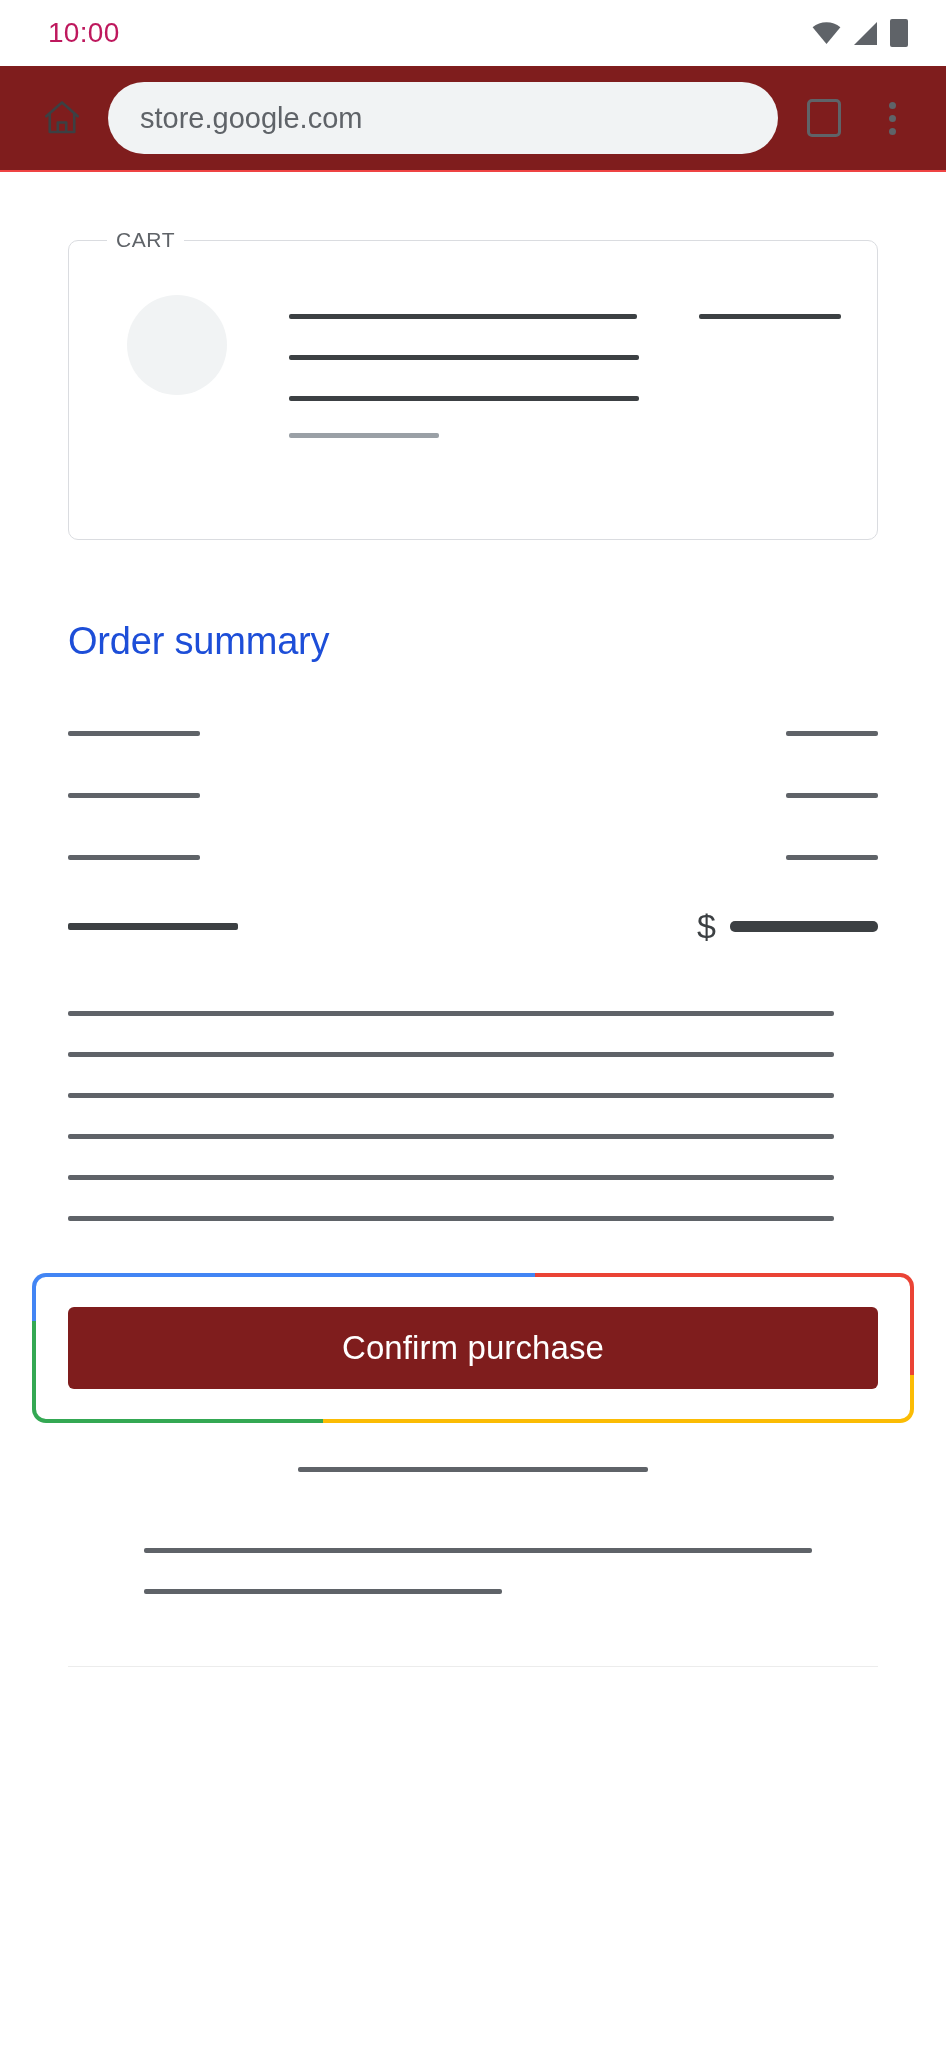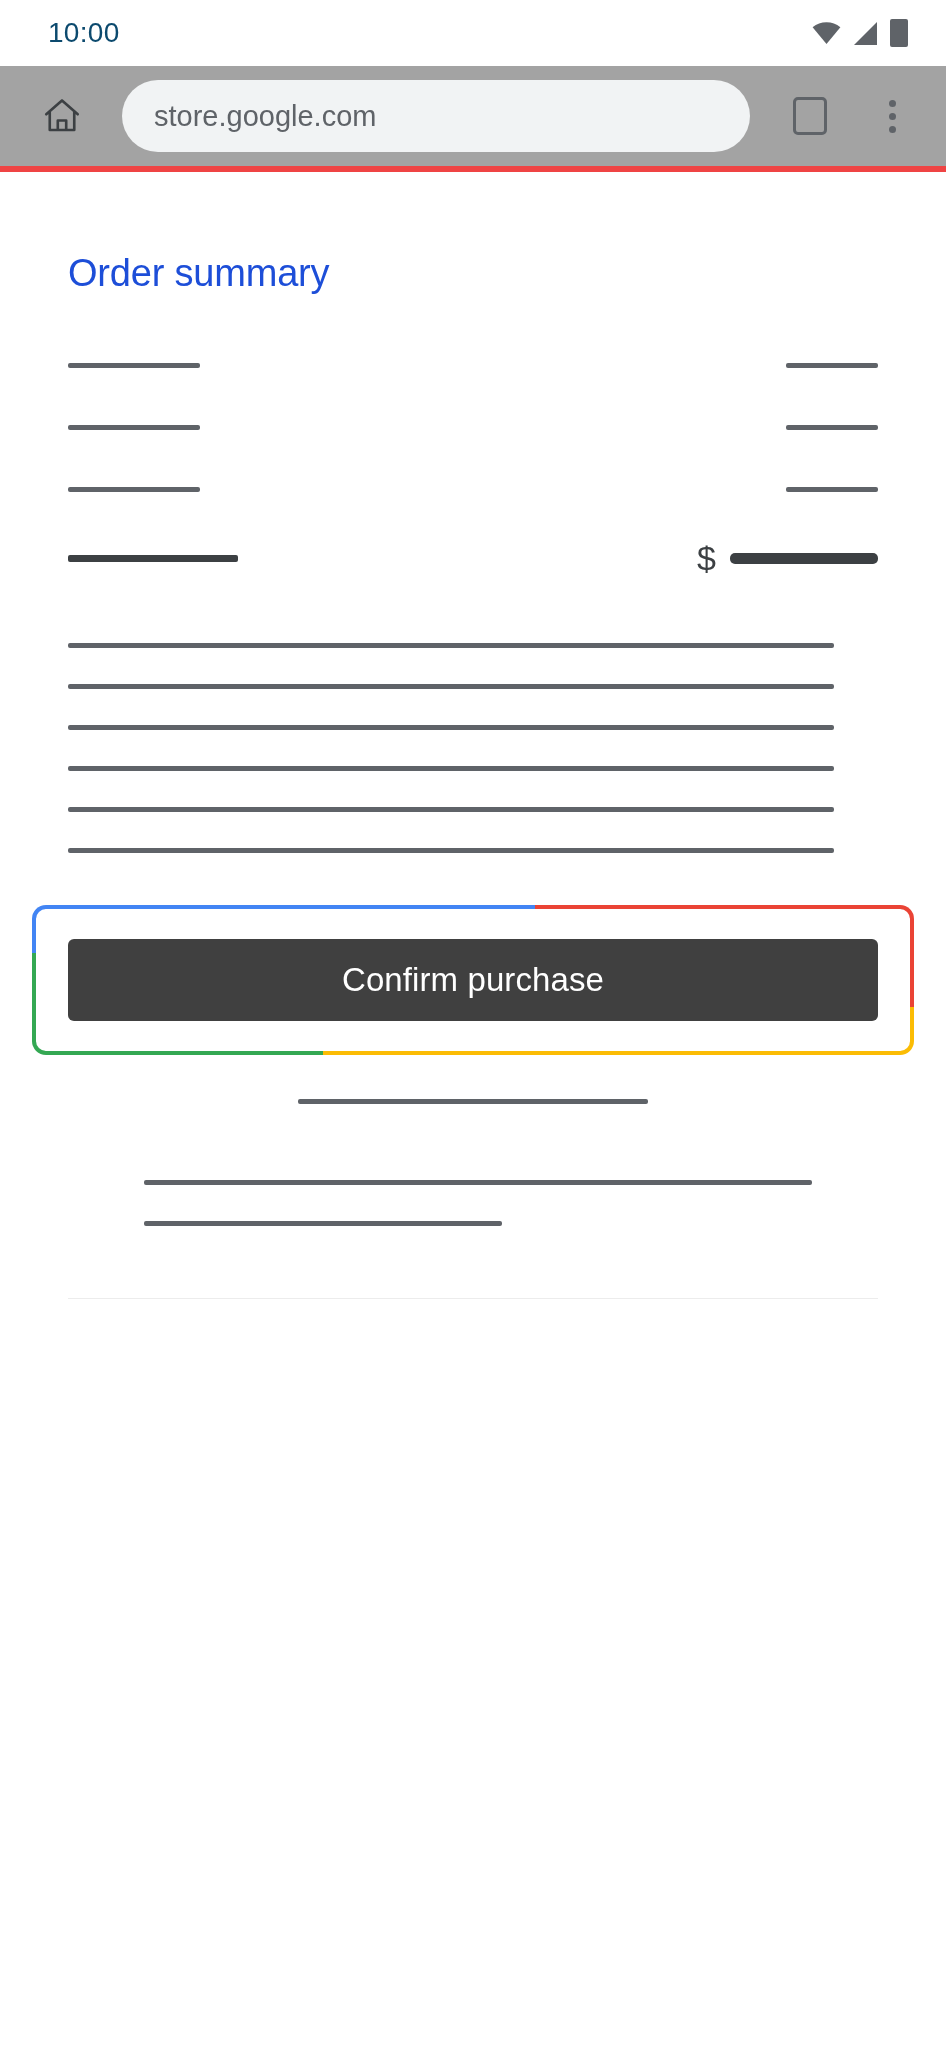--- a/index.html
+++ b/index.html
@@ -10,32 +10,32 @@
     -webkit-font-smoothing:antialiased;
   }
   .phone { position:relative; width:946px; height:2048px; background:#fff; overflow:hidden; }
 
   
   .statusbar {
     height:66px; background:#fff;
     display:flex; align-items:center; justify-content:space-between;
     padding:0 38px 0 48px;
   }
-  .clock { font-size:28px; color:#0c4a6e; letter-spacing:.3px; }
+  .clock { font-size:28px; color:#be185d; letter-spacing:.3px; }
   .sysicons { display:flex; align-items:center; gap:11px; }
   .ico-wifi { width:29px; height:22px; }
   .ico-sig  { width:27px; height:23px; }
   .ico-bat  { width:18px; height:28px; background:#5f6368; border-radius:2px; }
 
   
   .chrome {
-    height:106px; background:#a3a3a3;
+    height:106px; background:#7f1d1d;
     display:flex; align-items:center;
-    padding:0 26px 0 34px; gap:24px;
-    border-bottom:6px solid #ef4444;
+    padding:0 26px 0 34px; gap:10px;
+    border-bottom:2px solid #ef4444;
   }
   .home-btn { width:56px; height:56px; display:flex; align-items:center; justify-content:center; }
   .omnibox {
     flex:1; height:72px; background:#f1f3f4; border-radius:36px;
     display:flex; align-items:center; padding:0 32px;
     margin-left:8px; margin-right:6px;
   }
   .omnibox-url { font-size:29px; color:#5f6368; }
   .tab-btn { width:60px; height:60px; display:flex; align-items:center; justify-content:center; }
   .tab-sq { width:34px; height:38px; border:3px solid #5f6368; border-radius:5px; }
@@ -111,21 +111,21 @@
   .fr-right-red  { top:14px; bottom:34px; background:#ea4335; }
   .fr-right-yellow{ bottom:14px; height:34px; background:#fbbc04; }
   .fr-c { position:absolute; width:18px; height:18px; border-style:solid; border-width:4px; }
   .fr-c-tl { top:0; left:0; border-radius:14px 0 0 0; border-color:#4285f4 transparent transparent #4285f4; }
   .fr-c-tr { top:0; right:0; border-radius:0 14px 0 0; border-color:#ea4335 #ea4335 transparent transparent; }
   .fr-c-bl { bottom:0; left:0; border-radius:0 0 0 14px; border-color:transparent transparent #34a853 #34a853; }
   .fr-c-br { bottom:0; right:0; border-radius:0 0 14px 0; border-color:transparent #fbbc04 #fbbc04 transparent; }
 
   .cta-inner { padding:24px 26px; }
   .cta-btn {
-    width:100%; height:82px; background:#404040;
+    width:100%; height:82px; background:#7f1d1d;
     border:none; border-radius:6px; color:#fff;
     font-family:"Liberation Sans", sans-serif;
     font-size:33px; letter-spacing:.1px; cursor:pointer;
     display:flex; align-items:center; justify-content:center;
   }
 
   
   .foot { margin-top:44px; }
   .foot-line { height:5px; background:#5f6368; border-radius:2px; }
   .fl1 { width:350px; margin:0 auto 0 auto; }
@@ -169,20 +169,33 @@
 
     <div class="menu-btn">
       <div class="menu-dot"></div>
       <div class="menu-dot"></div>
       <div class="menu-dot"></div>
     </div>
   </div>
 
   <div class="page">
 
+    <div class="cart-card">
+      <div class="cart-legend">CART</div>
+      <div class="cart-row">
+        <div class="thumb"></div>
+        <div class="cart-lines">
+          <div class="skl cl1"></div>
+          <div class="skl cl2"></div>
+          <div class="skl cl3"></div>
+          <div class="skl-grey cl4"></div>
+        </div>
+        <div class="skl cart-price"></div>
+      </div>
+    </div>
 
     <div class="section-title">Order summary</div>
 
     <div class="sum-rows">
       <div class="sum-row">
         <div class="sum-label" style="width:132px"></div>
         <div class="sum-value" style="width:92px"></div>
       </div>
       <div class="sum-row">
         <div class="sum-label" style="width:132px"></div>

